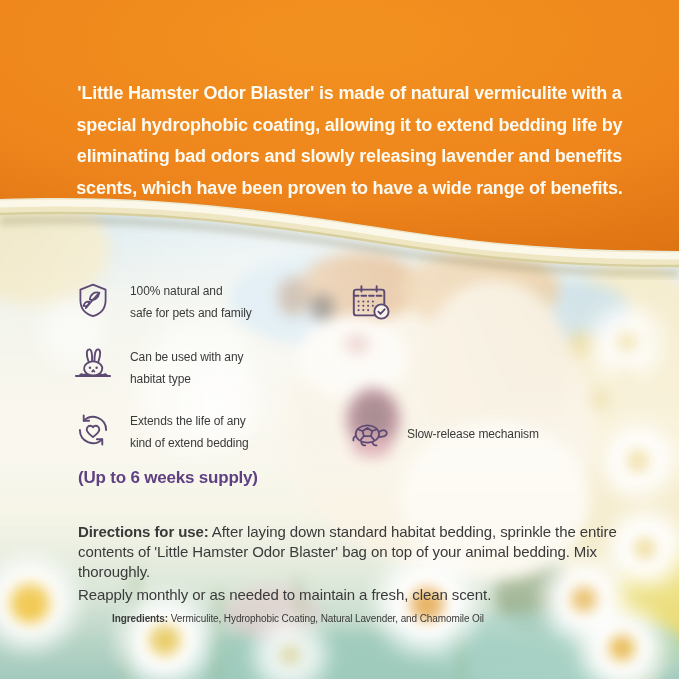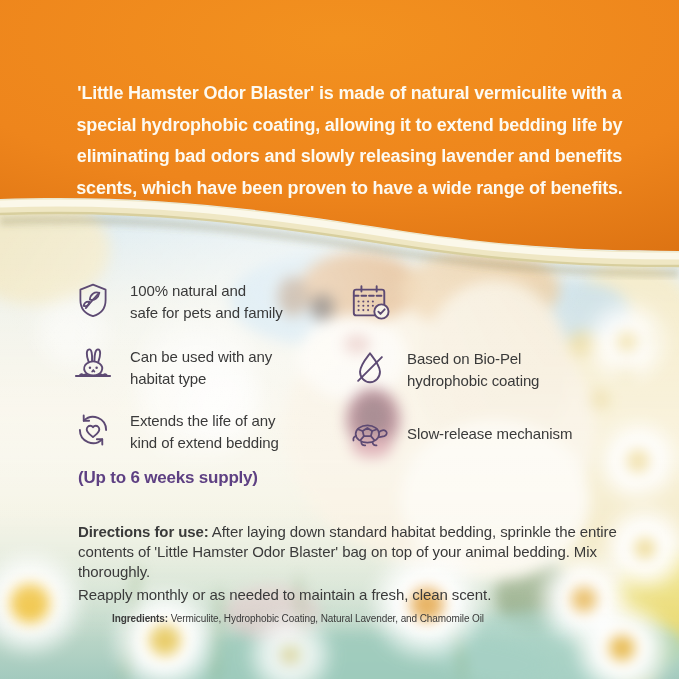--- a/index.html
+++ b/index.html
@@ -74,21 +74,21 @@
   .wave { position:absolute; left:0; top:0; }
   .hero {
     position:absolute; left:0; right:0; top:78px; text-align:center;
     color:var(--hero-text, #fdfaf1); font-weight:bold; font-size:18px;
     line-height:31.5px; letter-spacing:-0.2px;
   }
   .hero span { display:block; }
   
   .feat { position:absolute; display:flex; align-items:flex-start; }
   .feat .ic { flex:0 0 40px; width:40px; display:flex; justify-content:center; }
-  .feat .txt { padding-left:17px; font-size:15px; line-height:22px;
+  .feat .txt { padding-left:17px; font-size:12px; line-height:22px;
     color:var(--body-text, #3a3a3a); letter-spacing:-0.1px; }
   .feat .txt span { display:block; white-space:nowrap; }
   .f1 { left:73px;  top:280px; } .f2 { left:73px;  top:346px; } .f3 { left:73px;  top:410px; }
   .f4 { left:350px; top:282px; } .f5 { left:350px; top:348px; } .f6 { left:350px; top:416px; }
   .f6 .txt { padding-top:7px; }
   .icon svg { stroke:var(--icon-stroke, #5d4a73); fill:none; stroke-width:2;
     stroke-linecap:round; stroke-linejoin:round; }
   .icon svg .fill { fill:var(--icon-stroke, #5d4a73); stroke:none; }
   
   .supply { position:absolute; left:78px; top:467px; color:var(--heading-purple, #5e4083);
@@ -272,32 +272,20 @@
           <circle class="fill" cx="24" cy="24" r="1.1"></circle>
         <circle class="fill" cx="9" cy="28.5" r="1.1"></circle>
           <circle class="fill" cx="14" cy="28.5" r="1.1"></circle>
         <circle class="fill" cx="19" cy="28.5" r="1.1"></circle>
         <circle cx="33" cy="30" r="7.5" fill="#f8f4e9"></circle>
         <path d="M29.8 30.2 l2.2 2.3 l4.4 -4.8"></path>
       </svg>
     </span>
   </div>
 
-  <div class="feat f5">
-    <span class="ic icon">
-      <svg width="38" height="40" viewBox="0 0 40 40">
-        <path d="M20 4.5 C15 11 9.5 17.5 9.5 24 A10.5 11 0 0 0 30.5 24 C30.5 17.5 25 11 20 4.5 Z"></path>
-        <path d="M32.5 8.5 L7.5 33.5"></path>
-      </svg>
-    </span>
-    <span class="txt">
-      <span>Based on Bio-Pel</span>
-      <span>hydrophobic coating</span>
-    </span>
-  </div>
 
   <div class="feat f6">
     <span class="ic icon">
       <svg width="46" height="36" viewBox="0 0 46 38">
         <ellipse cx="20" cy="19" rx="13.5" ry="10"></ellipse>
         <path d="M14.5 15.5 L20 12 L25.5 15.5 L24 21.5 L16 21.5 Z"></path>
         <path d="M14.5 15.5 L9 13.5 M25.5 15.5 L31 13.5 M16 21.5 L12 26 M24 21.5 L28 26"></path>
         <path d="M33.5 17 C35.5 14.5 39 14 41 15.5 C43.2 17.2 42.5 20.5 39.5 21.5 L34 22.5"></path>
         <path d="M13 28.5 C13 31 15 32.5 17.5 32 M26 28.5 C26 31 28 32.5 30.5 32"></path>
         <path d="M7 21 C4.5 22 3.5 24 4 26.5"></path>

